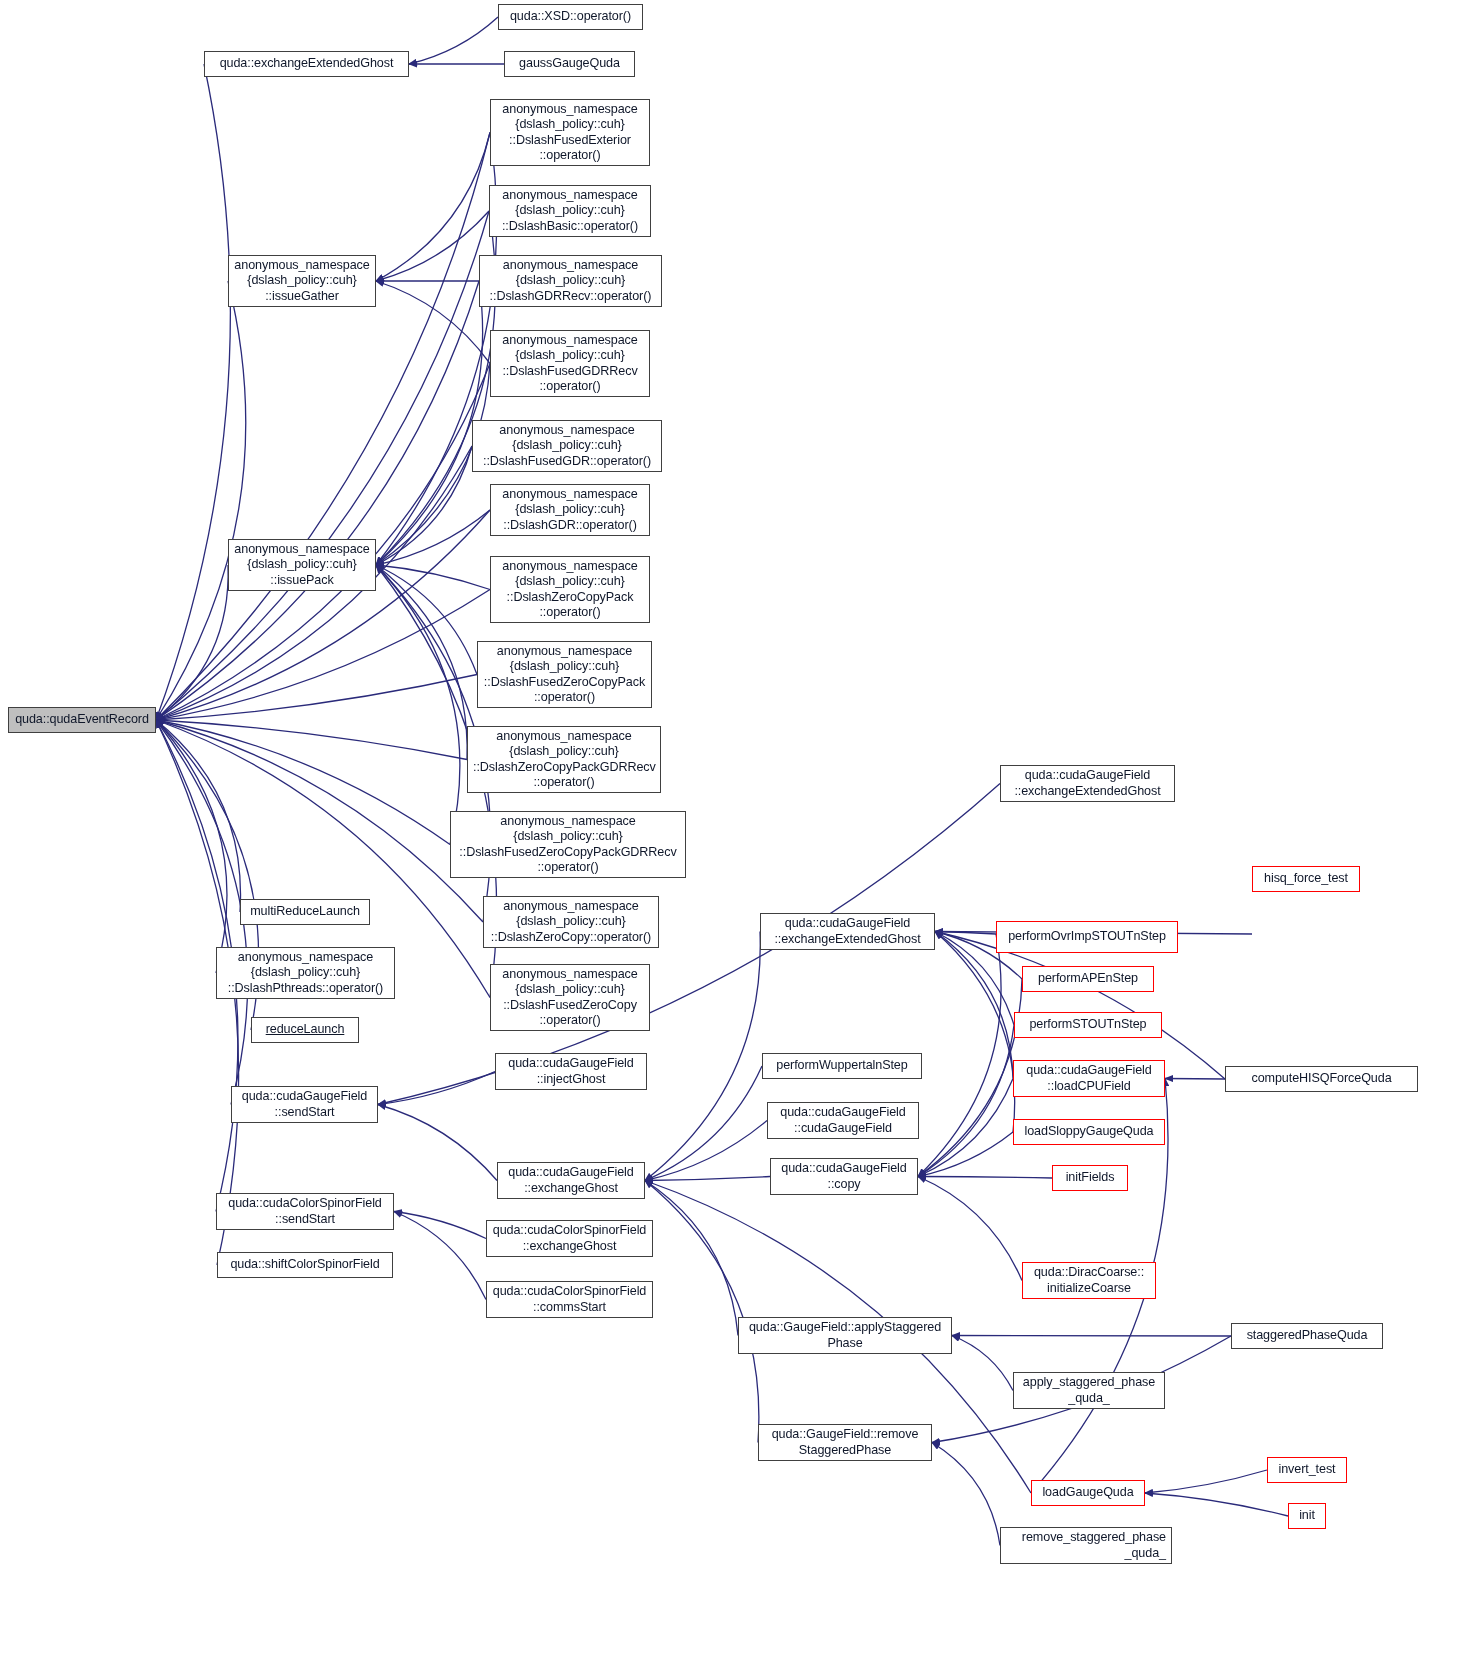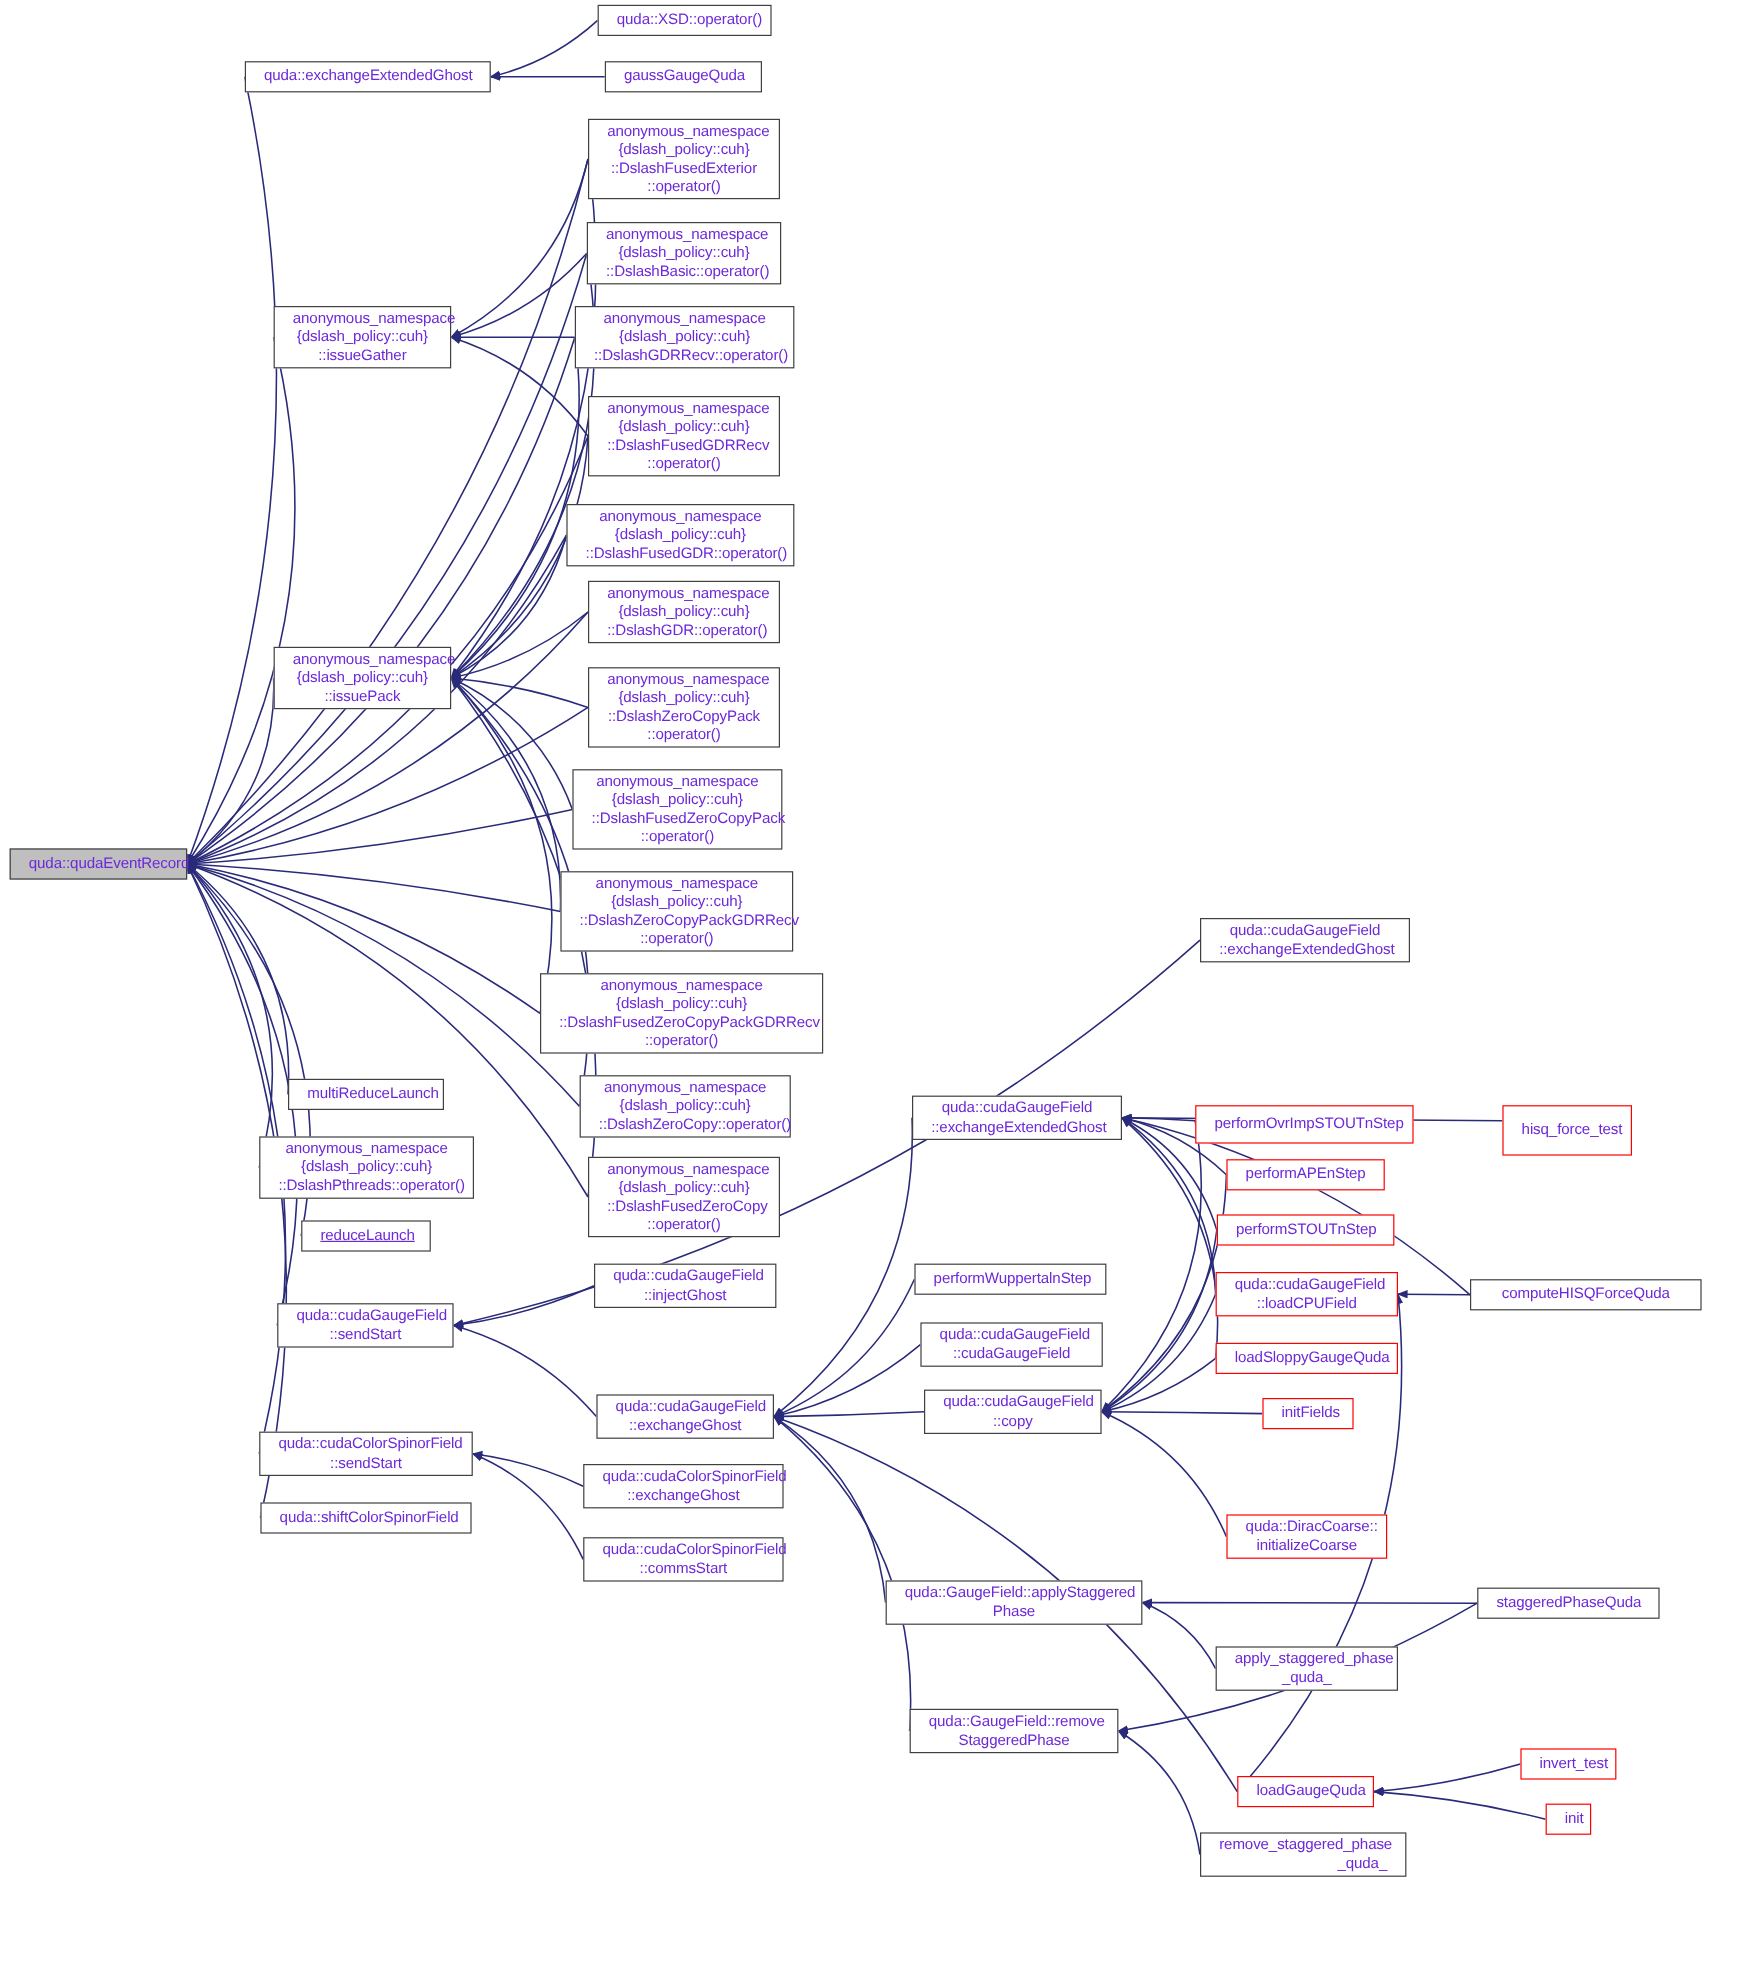--- a/index.html
+++ b/index.html
@@ -1,22 +1,22 @@
 <!DOCTYPE html>
 <html><head>
 <meta charset="utf-8">
 <style>
   html,body{margin:0;padding:0;background:#ffffff;}
   body{font-family:"Liberation Sans","DejaVu Sans",sans-serif;}
   #graph-root{position:relative;width:1469px;height:1655px;background:#fff;overflow:hidden;}
   svg#edges{position:absolute;left:0;top:0;width:1469px;height:1655px;}
   .node{position:absolute;box-sizing:border-box;background:#ffffff;border:1px solid #404040;
         display:flex;align-items:center;justify-content:center;text-align:center;
-        font-size:12.6px;line-height:15.2px;color:#6d28d9;letter-spacing:-0.1px;
-        white-space:pre-line;padding:1px 15px;}
+        font-size:12.6px;line-height:15.2px;color:#0f172a;letter-spacing:-0.1px;
+        white-space:pre-line;padding:1px 5px;}
   .node.red{border-color:#ff0000;}
   .node.root{background:#bfbfbf;border-color:#404040;}
   .node span{display:block;width:100%;}
 </style>
 </head>
 <body>
 
 <div id="graph-root">
   <svg id="edges" viewBox="0 0 1469 1655" xmlns="http://www.w3.org/2000/svg">
       <defs>
@@ -173,21 +173,21 @@
       <div class="node" style="left: 486px; top: 1220px; width: 167px; height: 37px;"><span>quda::cudaColorSpinorField
 ::exchangeGhost</span></div>
       <div class="node" style="left: 217px; top: 1252px; width: 176px; height: 26px;"><span>quda::shiftColorSpinorField</span></div>
       <div class="node" style="left: 486px; top: 1281px; width: 167px; height: 37px;"><span>quda::cudaColorSpinorField
 ::commsStart</span></div>
       <div class="node" style="left: 1000px; top: 765px; width: 175px; height: 37px;"><span>quda::cudaGaugeField
 ::exchangeExtendedGhost</span></div>
       <div class="node" style="left: 760px; top: 913px; width: 175px; height: 37px;"><span>quda::cudaGaugeField
 ::exchangeExtendedGhost</span></div>
       <div class="node red" style="left: 996px; top: 921px; width: 182px; height: 32px;"><span>performOvrImpSTOUTnStep</span></div>
-      <div class="node red" style="left: 1252px; top: 921px; width: 108px; height: 42px;"><span>hisq_force_test</span></div>
+      <div class="node red" style="left: 1252px; top: 866px; width: 108px; height: 26px;"><span>hisq_force_test</span></div>
       <div class="node red" style="left: 1022px; top: 966px; width: 132px; height: 26px;"><span>performAPEnStep</span></div>
       <div class="node red" style="left: 1014px; top: 1012px; width: 148px; height: 26px;"><span>performSTOUTnStep</span></div>
       <div class="node red" style="left: 1013px; top: 1060px; width: 152px; height: 37px;"><span>quda::cudaGaugeField
 ::loadCPUField</span></div>
       <div class="node" style="left: 1225px; top: 1066px; width: 193px; height: 26px;"><span>computeHISQForceQuda</span></div>
       <div class="node red" style="left: 1013px; top: 1119px; width: 152px; height: 26px;"><span>loadSloppyGaugeQuda</span></div>
       <div class="node red" style="left: 1052px; top: 1165px; width: 76px; height: 26px;"><span>initFields</span></div>
       <div class="node red" style="left: 1022px; top: 1262px; width: 134px; height: 37px;"><span>quda::DiracCoarse::
 initializeCoarse</span></div>
       <div class="node" style="left: 738px; top: 1317px; width: 214px; height: 37px;"><span>quda::GaugeField::applyStaggered

